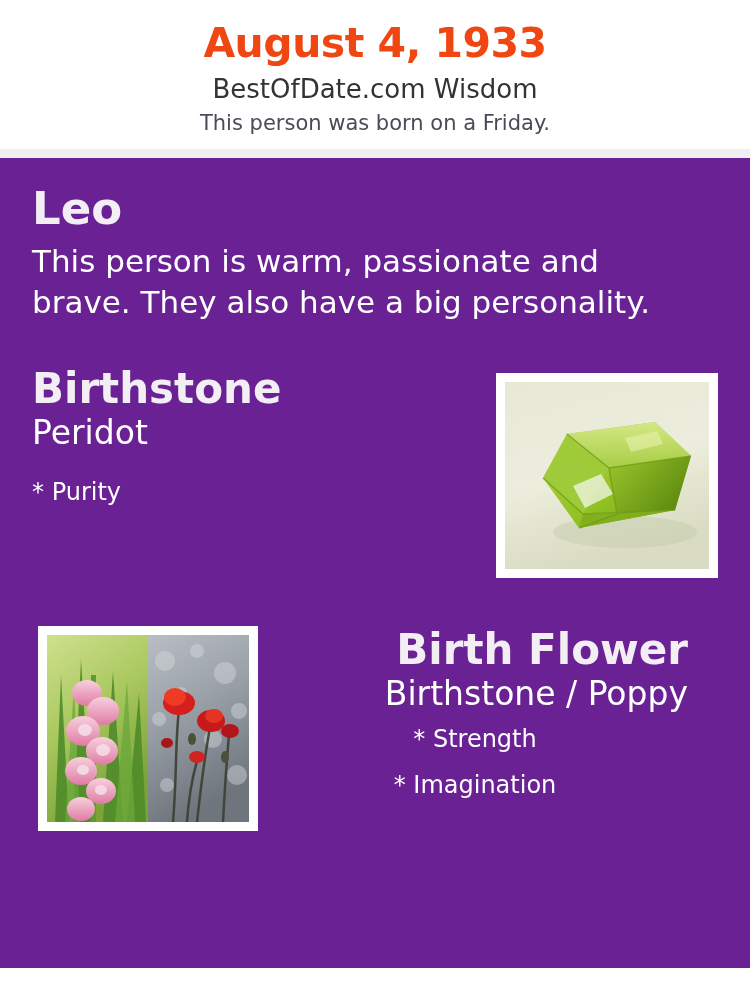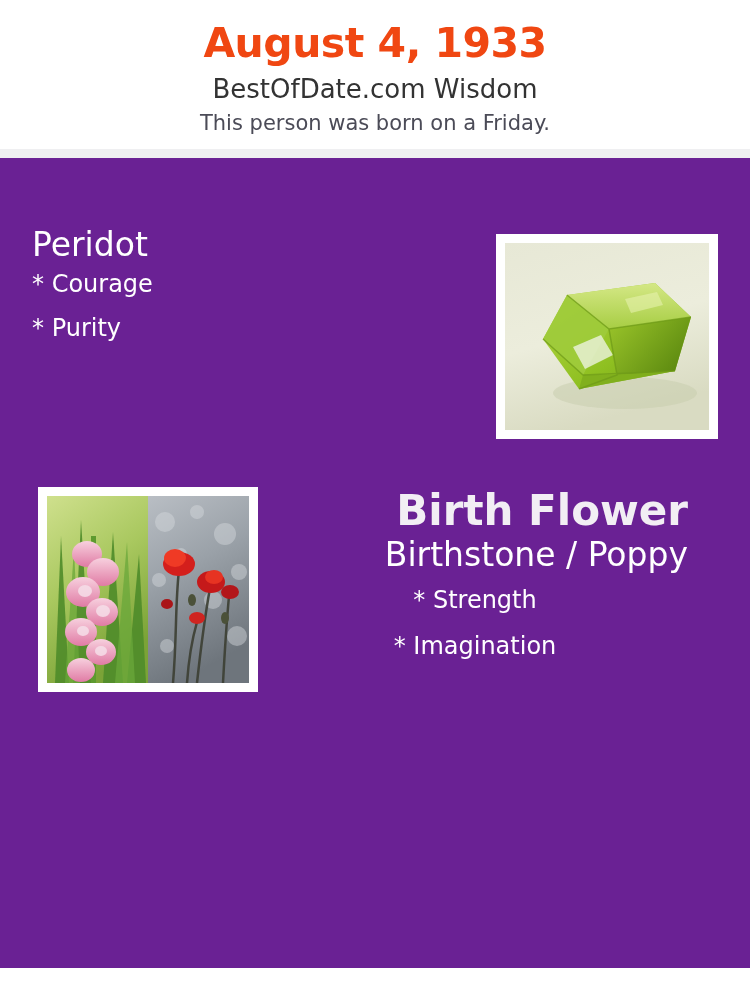--- a/index.html
+++ b/index.html
@@ -92,21 +92,21 @@
   .stone-title {
     font-size: 42px;
     font-weight: bold;
     color: #f2eef4;
     margin: 0 0 2px 0;
     line-height: 1.12;
   }
   .stone-name {
     font-size: 33px;
     color: #ffffff;
-    margin: 0 0 8px 0;
+    margin: 0 0 28px 0;
     line-height: 1.15;
   }
   .trait {
     font-size: 24px;
     color: #ffffff;
     line-height: 1.0;
     margin: 0 0 20px 0;
   }
 
   .stone-photo {
@@ -184,25 +184,29 @@
 
   <div class="header">
     <div class="header-date">August 4, 1933</div>
     <div class="header-site">BestOfDate.com Wisdom</div>
     <div class="header-sub">This person was born on a Friday.</div>
   </div>
   <div class="header-rule"></div>
 
   <div class="body-purple">
 
+    <div>
+      <div class="sign-name">Leo</div>
+      <div class="sign-desc">This person is warm, passionate and brave. They also have a big personality.</div>
+    </div>
 
     <div class="stone-block">
       <div class="stone-text">
+        <div class="stone-title">Birthstone</div>
         <div class="stone-name">Peridot</div>
-        <div class="trait">* Courage</div>
         <div class="trait">* Purity</div>
       </div>
 
       <div class="stone-photo">
         <div class="stone-photo-inner">
           <svg viewBox="0 0 204 187" width="100%" height="100%" preserveAspectRatio="none">
             <defs>
               <linearGradient id="bg1" x1="0" y1="0" x2="0.3" y2="1">
                 <stop offset="0%" stop-color="#e7e8d6"></stop>
                 <stop offset="55%" stop-color="#eceddc"></stop>

